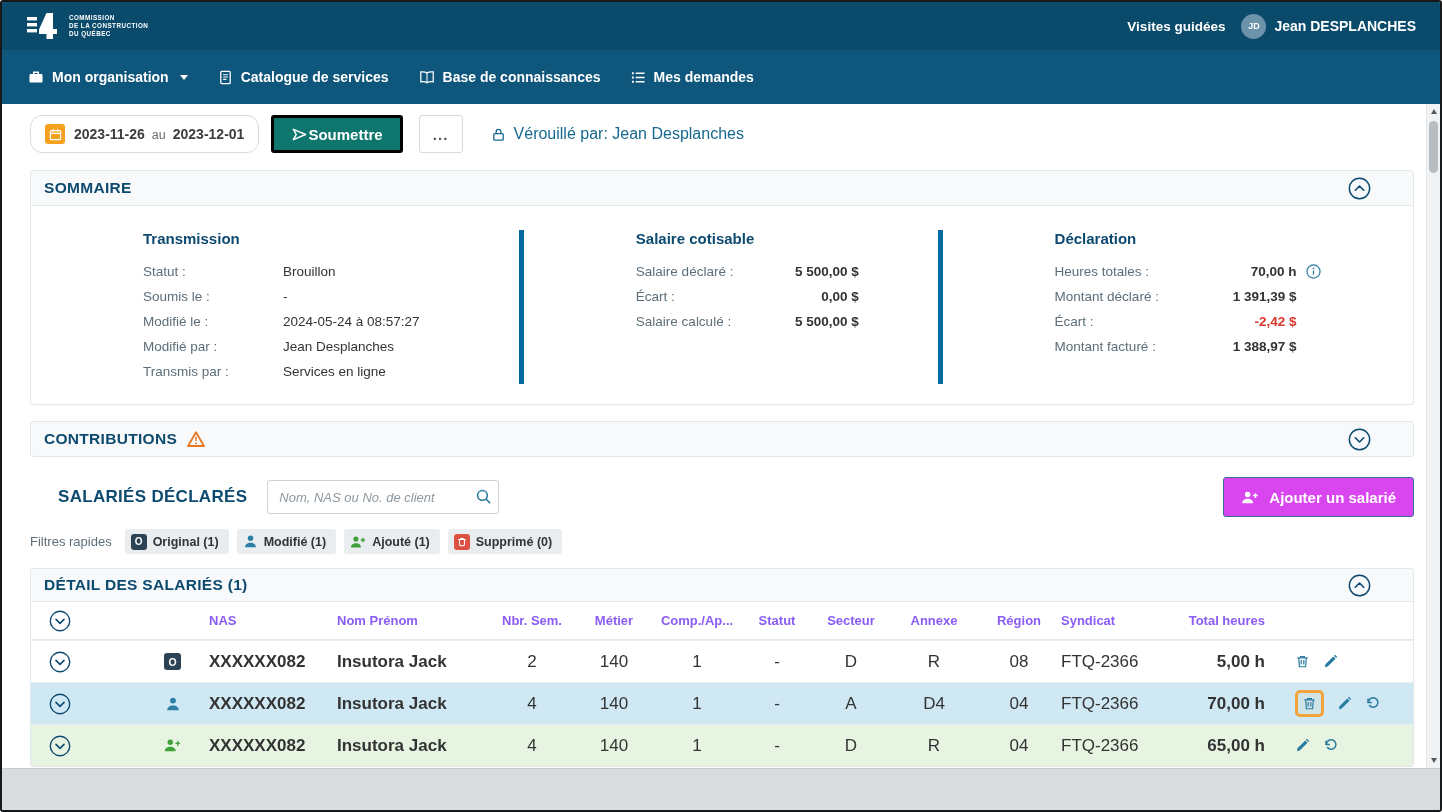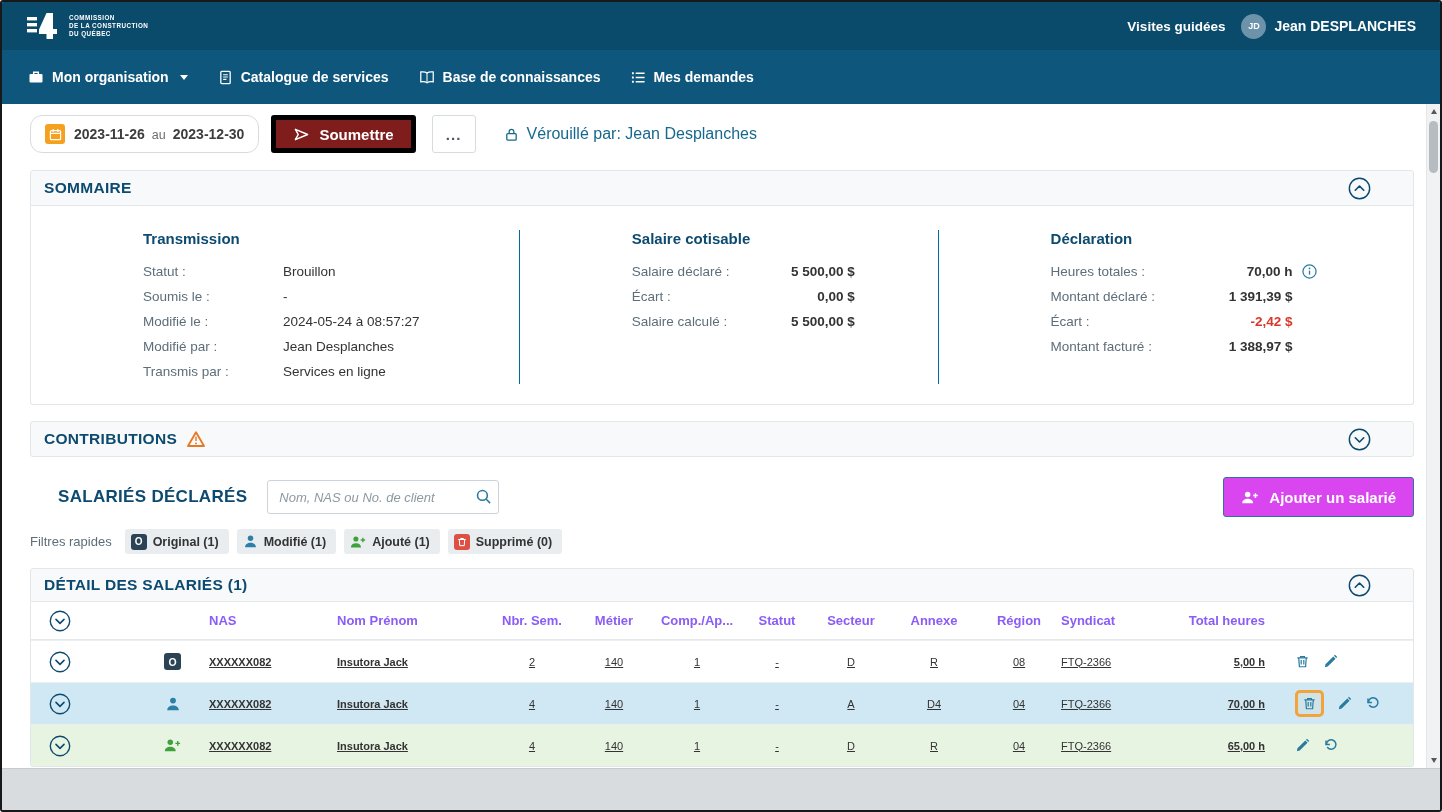--- a/index.html
+++ b/index.html
@@ -32,35 +32,35 @@
   .tri-down { width:0; height:0; border-left:3.5px solid transparent; border-right:3.5px solid transparent; border-top:5px solid #55585b; }
   .scroll-track { flex:1; position:relative; }
   .scroll-thumb { position:absolute; top:2px; left:2px; right:2px; height:52px; background:#b7bcc0; border-radius:6px; cursor:grab; }
 
   
   .toolbar { display:flex; align-items:center; gap:12px; height:40px; }
   .date-chip { display:flex; align-items:center; gap:9px; border:1px solid #d6dbdf; border-radius:12px; background:#fff; height:38px; padding:0 14px; cursor:pointer; }
   .cal-badge { width:20px; height:20px; border-radius:3px; background:#f5a01e; display:flex; align-items:center; justify-content:center; }
   .date-text { font-size:14px; color:#3d3d3d; font-weight:bold; display:flex; gap:7px; align-items:baseline; }
   .date-sep { font-size:12.5px; color:#6b6b6b; font-weight:normal; }
-  .btn-submit { display:flex; align-items:center; gap:9px; background:#7f1d1d; color:#fff; border:5px solid #000000; border-radius:3px; height:38px; padding:0 17px; font-size:15px; font-weight:bold; cursor:pointer; font-family:inherit; }
+  .btn-submit { display:flex; align-items:center; gap:0; background:#0f766e; color:#fff; border:3px solid #000000; border-radius:3px; height:38px; padding:0 17px; font-size:15px; font-weight:bold; cursor:pointer; font-family:inherit; }
   .btn-more { width:44px; height:38px; background:#fff; border:1px solid #d6dbdf; border-radius:3px; font-size:15px; font-weight:bold; color:#4c5560; cursor:pointer; letter-spacing:1px; font-family:inherit; margin-left:4px; }
   .locked { display:flex; align-items:center; gap:8px; margin-left:16px; color:#16688e; font-size:16px; }
 
   
   .sec-head { margin-top:16px; background:#f7f9fa; border:1px solid #e2e7ea; border-radius:3px; height:36px; display:flex; align-items:center; justify-content:space-between; padding:0 42px 0 13px; cursor:pointer; }
   .sec-head.attached { border-radius:3px 3px 0 0; }
   .sec-title { font-size:15.5px; font-weight:bold; color:#0d4a70; letter-spacing:.3px; display:flex; align-items:center; gap:10px; }
   .chev-btn { background:none; border:none; color:#0d4a70; cursor:pointer; padding:0; display:flex; }
   .sec-body { border:1px solid #e2e7ea; border-top:none; border-radius:0 0 3px 3px; background:#fff; }
 
   
   .sum-grid { display:grid; grid-template-columns:35.3% 30.3% 34.4%; padding:24px 0 20px; }
   .sum-col { padding-left:112px; padding-right:26px; }
-  .sum-col + .sum-col { border-left:1px solid #0369a1; }
+  .sum-col + .sum-col { border-left:5px solid #0369a1; }
   .sum-col h3 { font-size:15px; color:#0d4a70; margin-bottom:12px; }
   .sum-row { display:flex; align-items:center; font-size:13.5px; line-height:25px; color:#333; }
   .sum-label { color:#5d6e79; }
   .col-trans .sum-label { flex:0 0 140px; }
   .col-sal .sum-label { flex:0 0 128px; }
   .col-sal .sum-value { flex:0 0 95px; text-align:right; font-weight:bold; }
   .col-dec .sum-label { flex:0 0 142px; }
   .col-dec .sum-value { flex:0 0 100px; text-align:right; font-weight:bold; }
   .val-red { color:#d9362b; }
   .info-btn { margin-left:9px; background:none; border:none; cursor:pointer; padding:0; display:inline-flex; }
@@ -83,21 +83,21 @@
   .ic-blue { color:#2e7fa8; display:flex; }
   .ic-green { color:#3fa13a; display:flex; }
   .chip-trash { width:16px; height:16px; background:#dd5145; border-radius:3px; display:flex; align-items:center; justify-content:center; }
 
   
   .tbl { border:1px solid #e2e7ea; border-top:none; border-radius:0 0 3px 3px; overflow:hidden; }
   .trow { display:grid; grid-template-columns:50px 118px 128px 150px 90px 74px 92px 68px 80px 86px 84px 106px 112px 1fr; align-items:center; min-height:42px; padding-left:10px; background:#fff; }
   .trow.head { min-height:38px; border-bottom:1px solid #e4e8ea; }
   .trow + .trow:not(.head) { border-top:1px solid #eceff1; }
   .th { font-size:13px; font-weight:bold; color:#8b5cf6; }
-  .td { font-size:11px; color:#333;text-decoration:underline; }
+  .td { font-size:17px; color:#333; }
   .c-center { text-align:center; }
   .c-right { text-align:right; padding-right:14px; }
   .c-bold { font-weight:bold; }
   .row-mod { background:#cfe8f3; }
   .row-add { background:#e8f4e2; }
   .row-icon-cell { display:flex; justify-content:flex-end; padding-right:28px; }
   .actions { display:flex; align-items:center; gap:13px; padding-left:16px; }
   .act-btn { background:none; border:none; color:#2a7ba0; cursor:pointer; padding:0; display:flex; }
   .hl-box { display:inline-flex; border:3px solid #f2a33c; border-radius:5px; padding:3px 4px; margin:-7px 0; background:rgba(242,163,60,.06); }
   .row-chev { padding-left:8px; display:flex; }
@@ -185,21 +185,21 @@
           <span class="cal-badge">
             <svg viewBox="0 0 14 14" width="13" height="13">
                 <rect x="1.5" y="2.8" width="11" height="9.7" rx="1" fill="none" stroke="#fff" stroke-width="1.3"></rect>
                 <path d="M1.5 5.8h11" stroke="#fff" stroke-width="1.3"></path>
                 <path d="M4.5 1.2v3M9.5 1.2v3" stroke="#fff" stroke-width="1.3"></path>
               </svg>
           </span>
           <span class="date-text">
             <span>2023-11-26</span>
             <span class="date-sep">au</span>
-            <span>2023-12-30</span>
+            <span>2023-12-01</span>
           </span>
         </div>
         <button class="btn-submit">
           <span style="display:flex;">
             <svg viewBox="0 0 18 16" width="17" height="15">
                 <path d="M2.5 2.5L15.5 8 2.5 13.5 5.5 8z" fill="none" stroke="#fff" stroke-width="1.6" stroke-linejoin="round"></path>
               </svg>
           </span>
           <span>Soumettre</span>
         </button>

